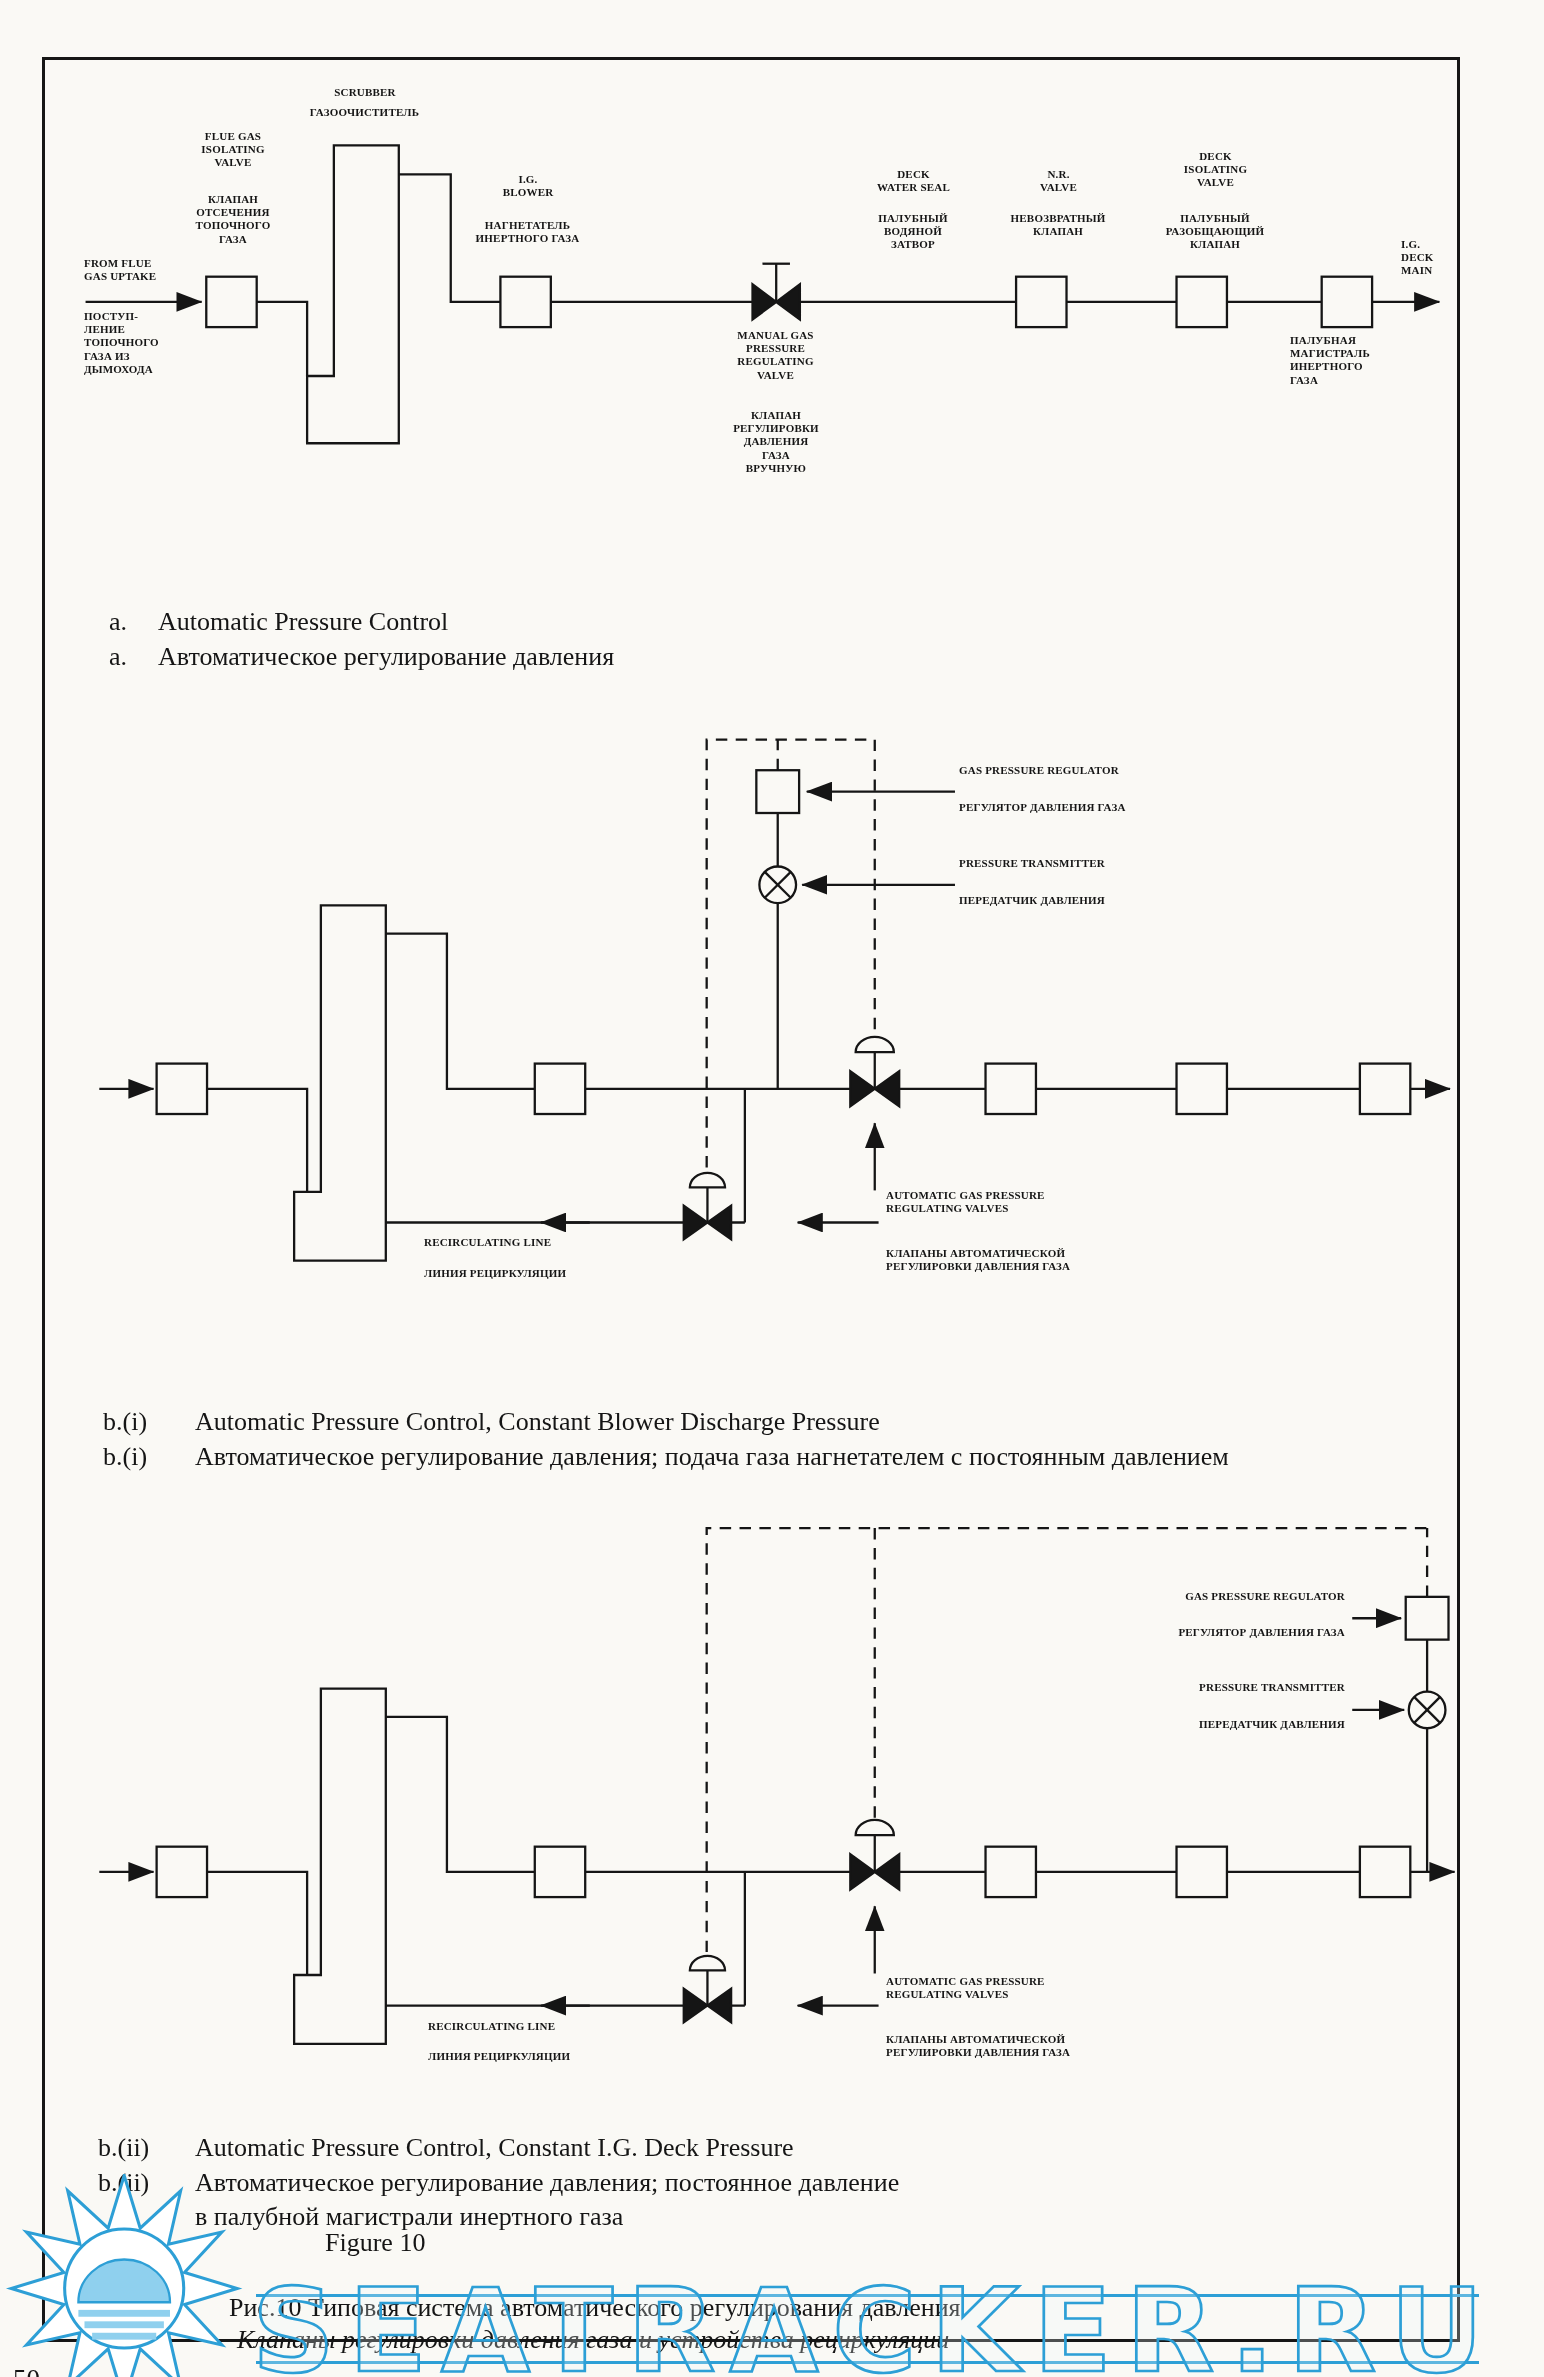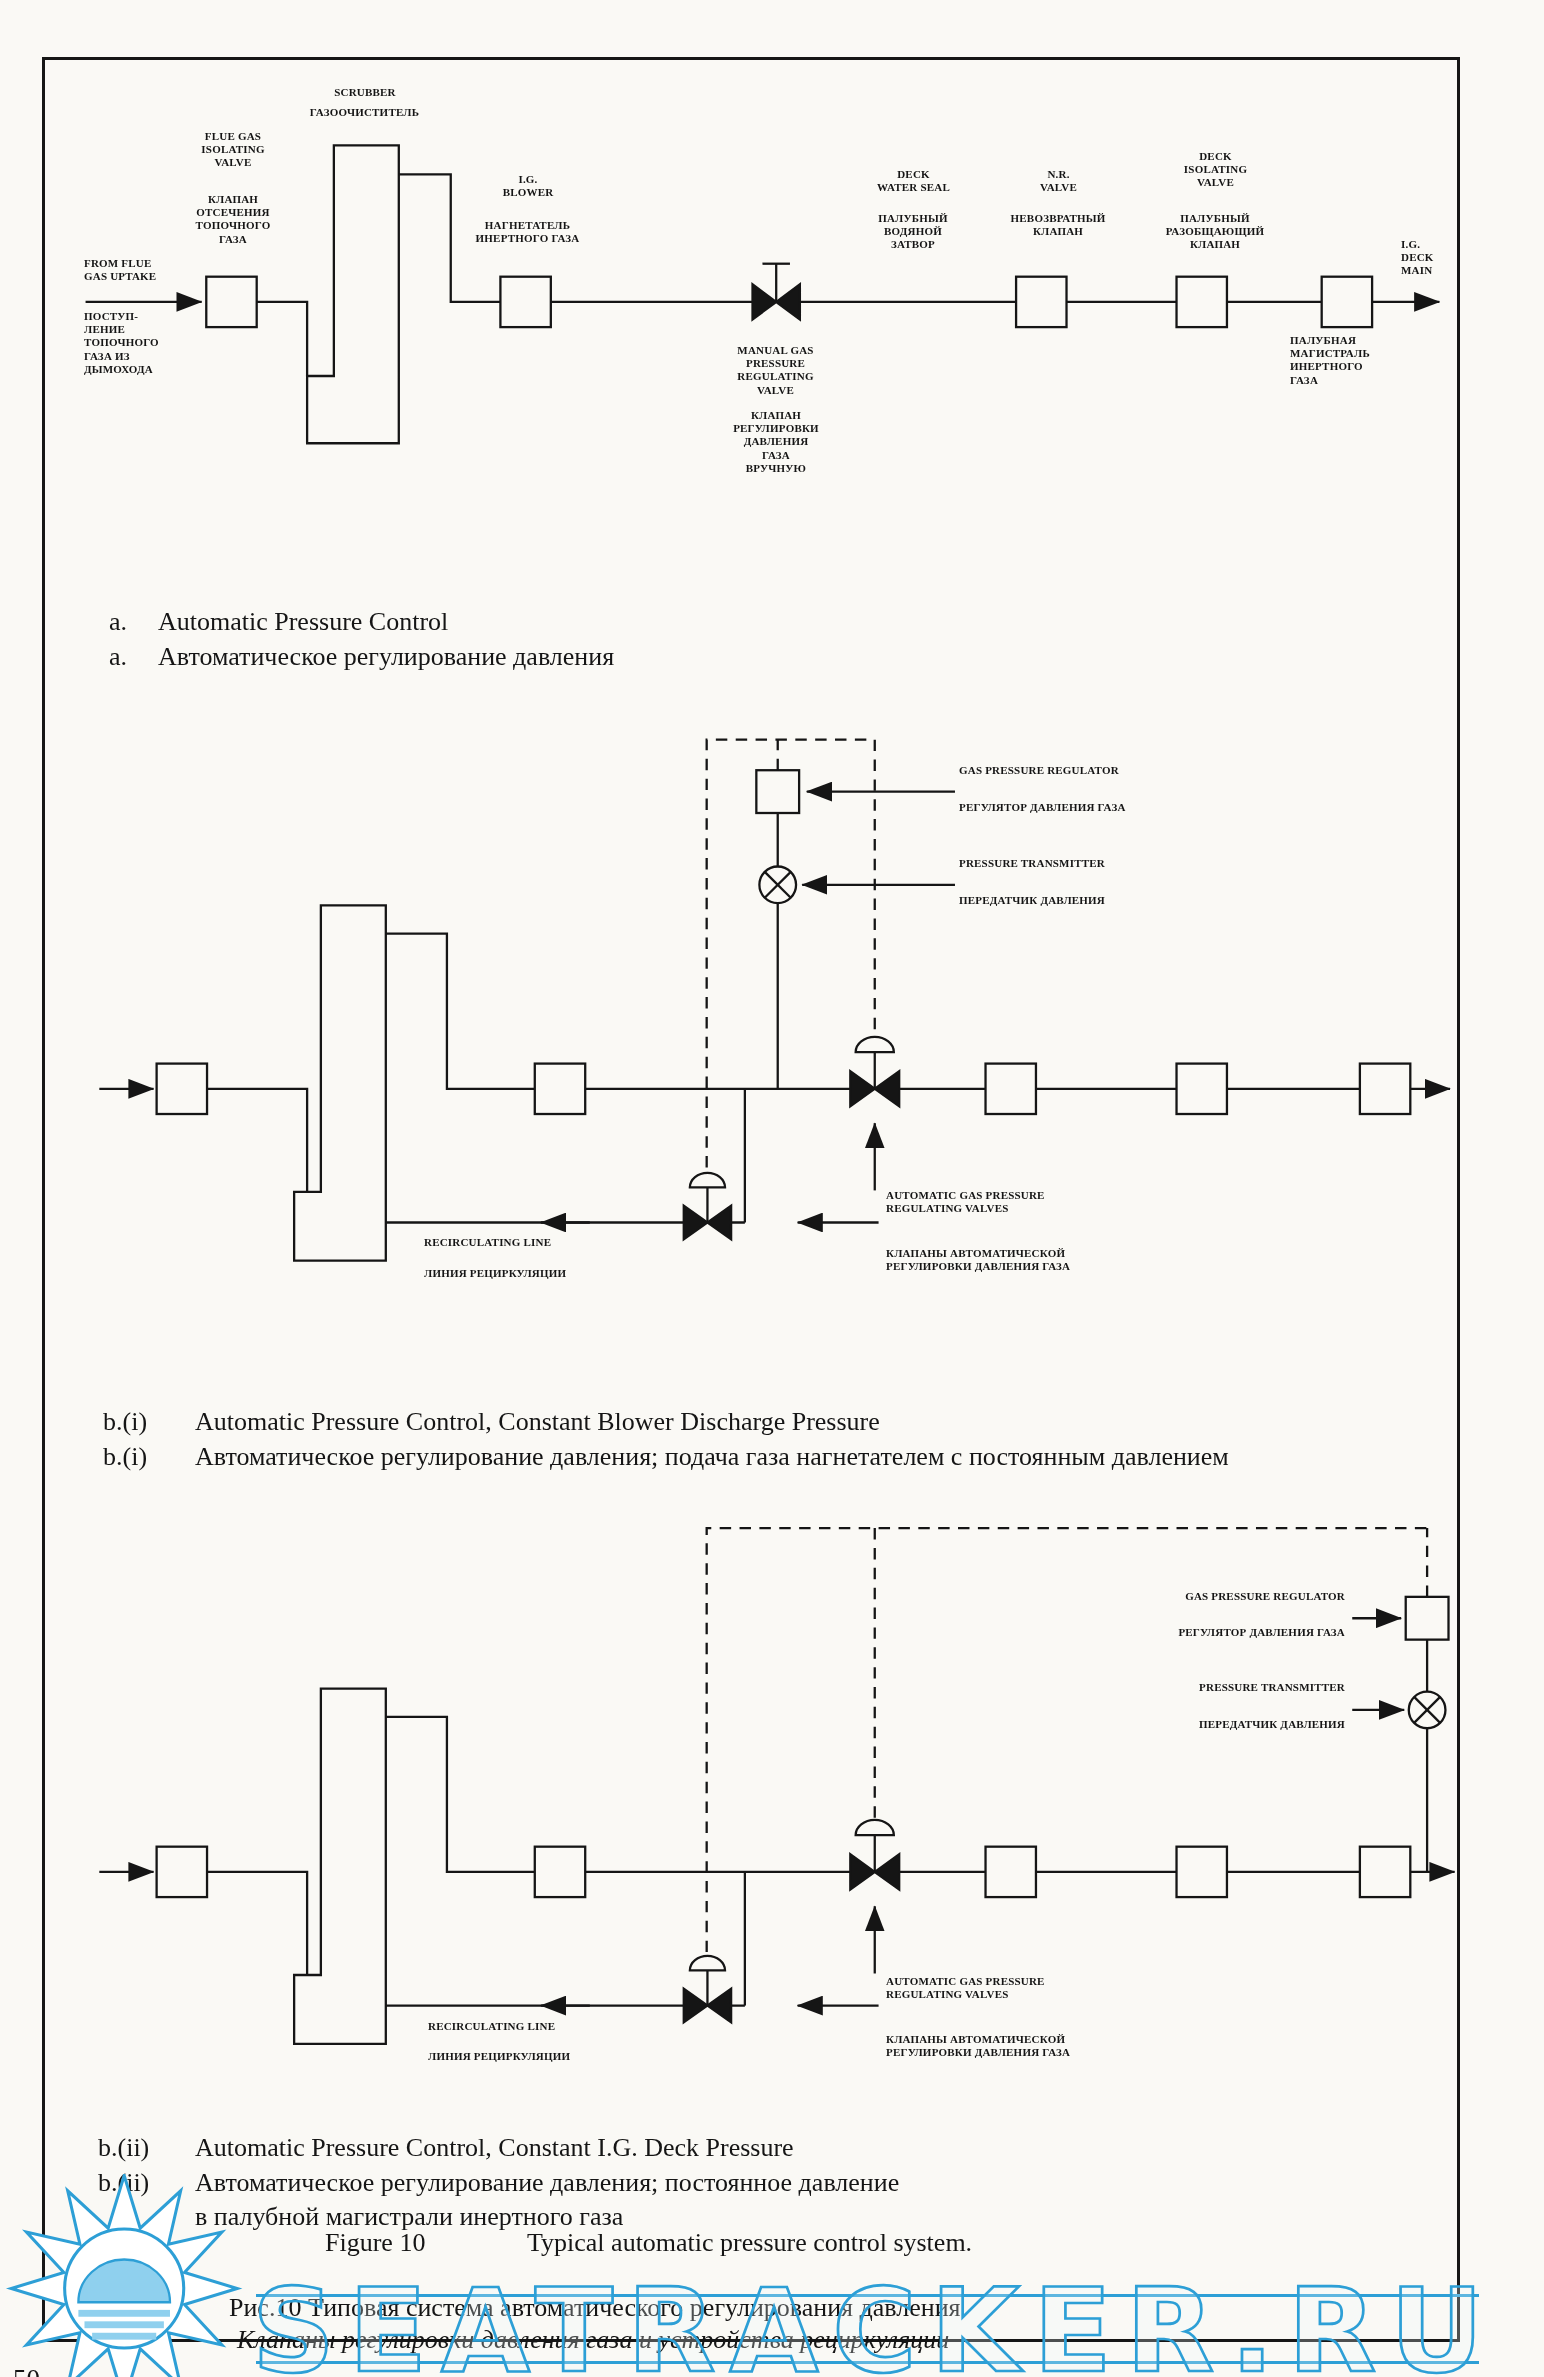--- a/index.html
+++ b/index.html
@@ -166,21 +166,21 @@
   <div class="dlbl center" style="left:164px;top:193px;width:138px">КЛАПАН
 ОТСЕЧЕНИЯ
 ТОПОЧНОГО
 ГАЗА</div>
   <div class="dlbl center" style="left:298px;top:86px;width:134px">SCRUBBER</div>
   <div class="dlbl center" style="left:269px;top:106px;width:191px">ГАЗООЧИСТИТЕЛЬ</div>
   <div class="dlbl center" style="left:459px;top:173px;width:138px">I.G.
 BLOWER</div>
   <div class="dlbl center" style="left:432px;top:219px;width:191px">НАГНЕТАТЕЛЬ
 ИНЕРТНОГО ГАЗА</div>
-  <div class="dlbl center" style="left:699px;top:344px;width:153px">MANUAL GAS
+  <div class="dlbl center" style="left:699px;top:329px;width:153px">MANUAL GAS
 PRESSURE
 REGULATING
 VALVE</div>
   <div class="dlbl center" style="left:707px;top:409px;width:138px">КЛАПАН
 РЕГУЛИРОВКИ
 ДАВЛЕНИЯ
 ГАЗА
 ВРУЧНУЮ</div>
   <div class="dlbl center" style="left:841px;top:168px;width:145px">DECK
 WATER SEAL</div>
@@ -237,21 +237,20 @@
   <div class="dlbl" style="left:886px;top:2033px;width:306px">КЛАПАНЫ АВТОМАТИЧЕСКОЙ
 РЕГУЛИРОВКИ ДАВЛЕНИЯ ГАЗА</div>
 
   <div class="heading" style="left:98px;top:2131px">b.(ii)</div>
   <div class="heading" style="left:195px;top:2131px">Automatic Pressure Control, Constant I.G. Deck Pressure</div>
   <div class="heading" style="left:98px;top:2166px">b.(ii)</div>
   <div class="heading" style="left:195px;top:2166px">Автоматическое регулирование давления; постоянное давление
 в палубной магистрали инертного газа</div>
 
   <div class="caption" style="left:325px;top:2228px">Figure 10</div>
-  <div class="caption" style="left:527px;top:2228px">Typical automatic pressure control system.</div>
   <div class="caption" style="left:229px;top:2293px">Рис.10 Типовая система автоматического регулирования давления</div>
   <div class="caption it" style="left:237px;top:2325px">Клапаны регулировки давления газа и устройства рециркуляции</div>
 
   <svg class="wm-sun" width="252" height="229" viewBox="0 0 330 300">
     <polygon points="308,150 239,171 288,224 218,208 234,278 181,229 160,298 139,229 86,278 102,208 32,224 81,171 12,150 81,129 32,76 102,92 86,22 139,71 160,2 181,71 234,22 218,92 288,76 239,129" fill="#ffffff" stroke="#2d9fd6" stroke-width="4"></polygon>
     <circle cx="160" cy="150" r="78" fill="#ffffff" stroke="#2d9fd6" stroke-width="4"></circle>
     <path d="M100,168 A60,56 0 0 1 220,168 Z" fill="#8fd0ee" stroke="#2d9fd6" stroke-width="3"></path>
     <rect x="100" y="178" width="120" height="9" fill="#8fd0ee"></rect>
     <rect x="108" y="193" width="104" height="9" fill="#8fd0ee"></rect>
     <rect x="118" y="208" width="84" height="9" fill="#8fd0ee"></rect>

